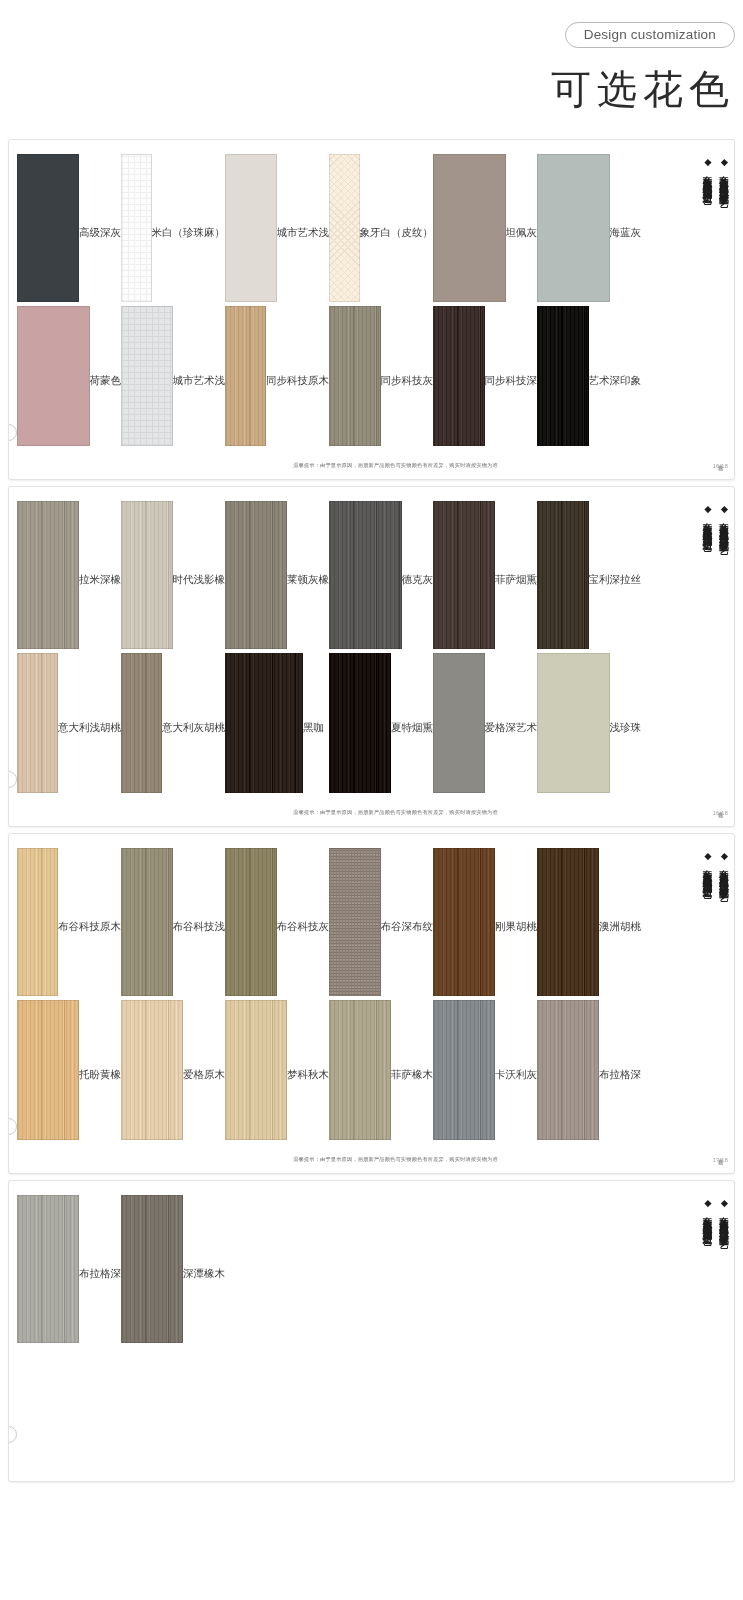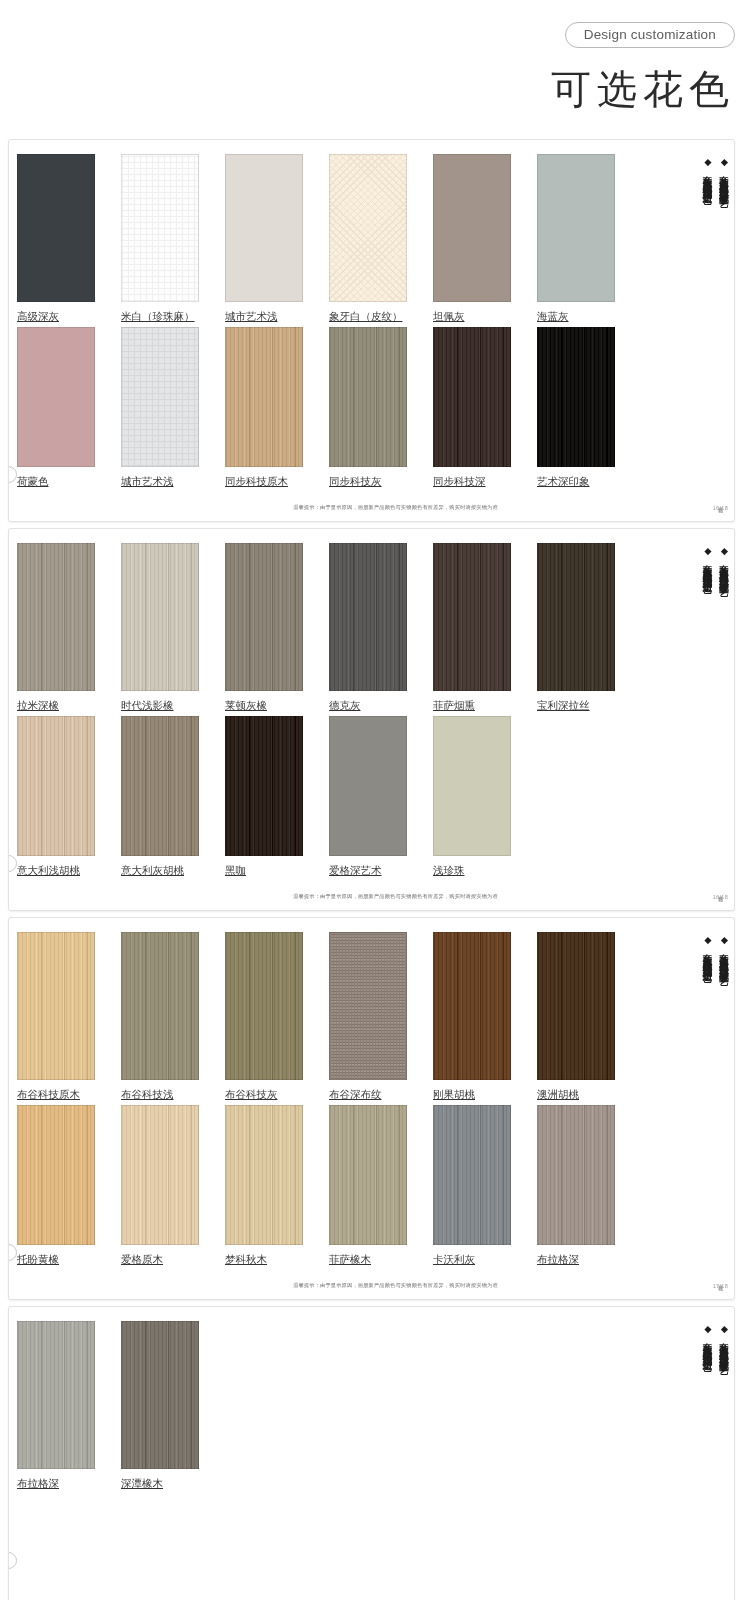--- a/index.html
+++ b/index.html
@@ -49,23 +49,22 @@
   .panel-inner { display:flex; }
   .grid-wrap { flex:1 1 auto; padding-left:8px; }
   .row {
     display:flex;
     padding: 4px 0 0 0;
   }
   .cell {
     width: 104px;
     margin-right: 0px;
     display:flex;
-    flex-direction:column;
-    align-items:flex-start;
-    text-decoration:underline;
+    flex-direction:row;
+    align-items:center;
   }
   .swatch {
     width: 78px;
     height: 148px;
     border: 1px solid rgba(0,0,0,.10);
     position:relative;
     overflow:hidden;
   }
   .swatch.short { height: 140px; }
   .swatch-label {
@@ -253,20 +252,24 @@
               </div>
               <div class="cell">
                 <div class="swatch short" style="background-color:#948775;background-image:repeating-linear-gradient(90deg,rgb(134,121,103) 0px,rgb(134,121,103) 1px,transparent 1px,transparent 4px),repeating-linear-gradient(90deg,rgb(160,147,129) 0px,rgb(160,147,129) 1px,transparent 1px,transparent 9px),repeating-linear-gradient(90deg,rgb(122,109,91) 0px,rgb(122,109,91) 1px,transparent 1px,transparent 23px);"></div>
                 <div class="swatch-label">意大利灰胡桃</div>
               </div>
               <div class="cell">
                 <div class="swatch short" style="background-color:#2e221d;background-image:repeating-linear-gradient(90deg,rgb(32,20,15) 0px,rgb(32,20,15) 1px,transparent 1px,transparent 4px),repeating-linear-gradient(90deg,rgb(58,46,41) 0px,rgb(58,46,41) 1px,transparent 1px,transparent 9px),repeating-linear-gradient(90deg,rgb(20,8,3) 0px,rgb(20,8,3) 1px,transparent 1px,transparent 23px);"></div>
                 <div class="swatch-label">黑咖</div>
               </div>
               <div class="cell">
+                <div class="swatch short" style="background-color:#1a120e;background-image:repeating-linear-gradient(90deg,rgb(12,4,0) 0px,rgb(12,4,0) 1px,transparent 1px,transparent 4px),repeating-linear-gradient(90deg,rgb(38,30,26) 0px,rgb(38,30,26) 1px,transparent 1px,transparent 9px),repeating-linear-gradient(90deg,rgb(0,0,0) 0px,rgb(0,0,0) 1px,transparent 1px,transparent 23px);"></div>
+                <div class="swatch-label">夏特烟熏</div>
+              </div>
+              <div class="cell">
                 <div class="swatch short" style="background-color:#8b8a84;"></div>
                 <div class="swatch-label">爱格深艺术</div>
               </div>
               <div class="cell">
                 <div class="swatch short" style="background-color:#cdcdb7;"></div>
                 <div class="swatch-label">浅珍珠</div>
               </div>
             </div>
           </div>
           <div class="note-col">

